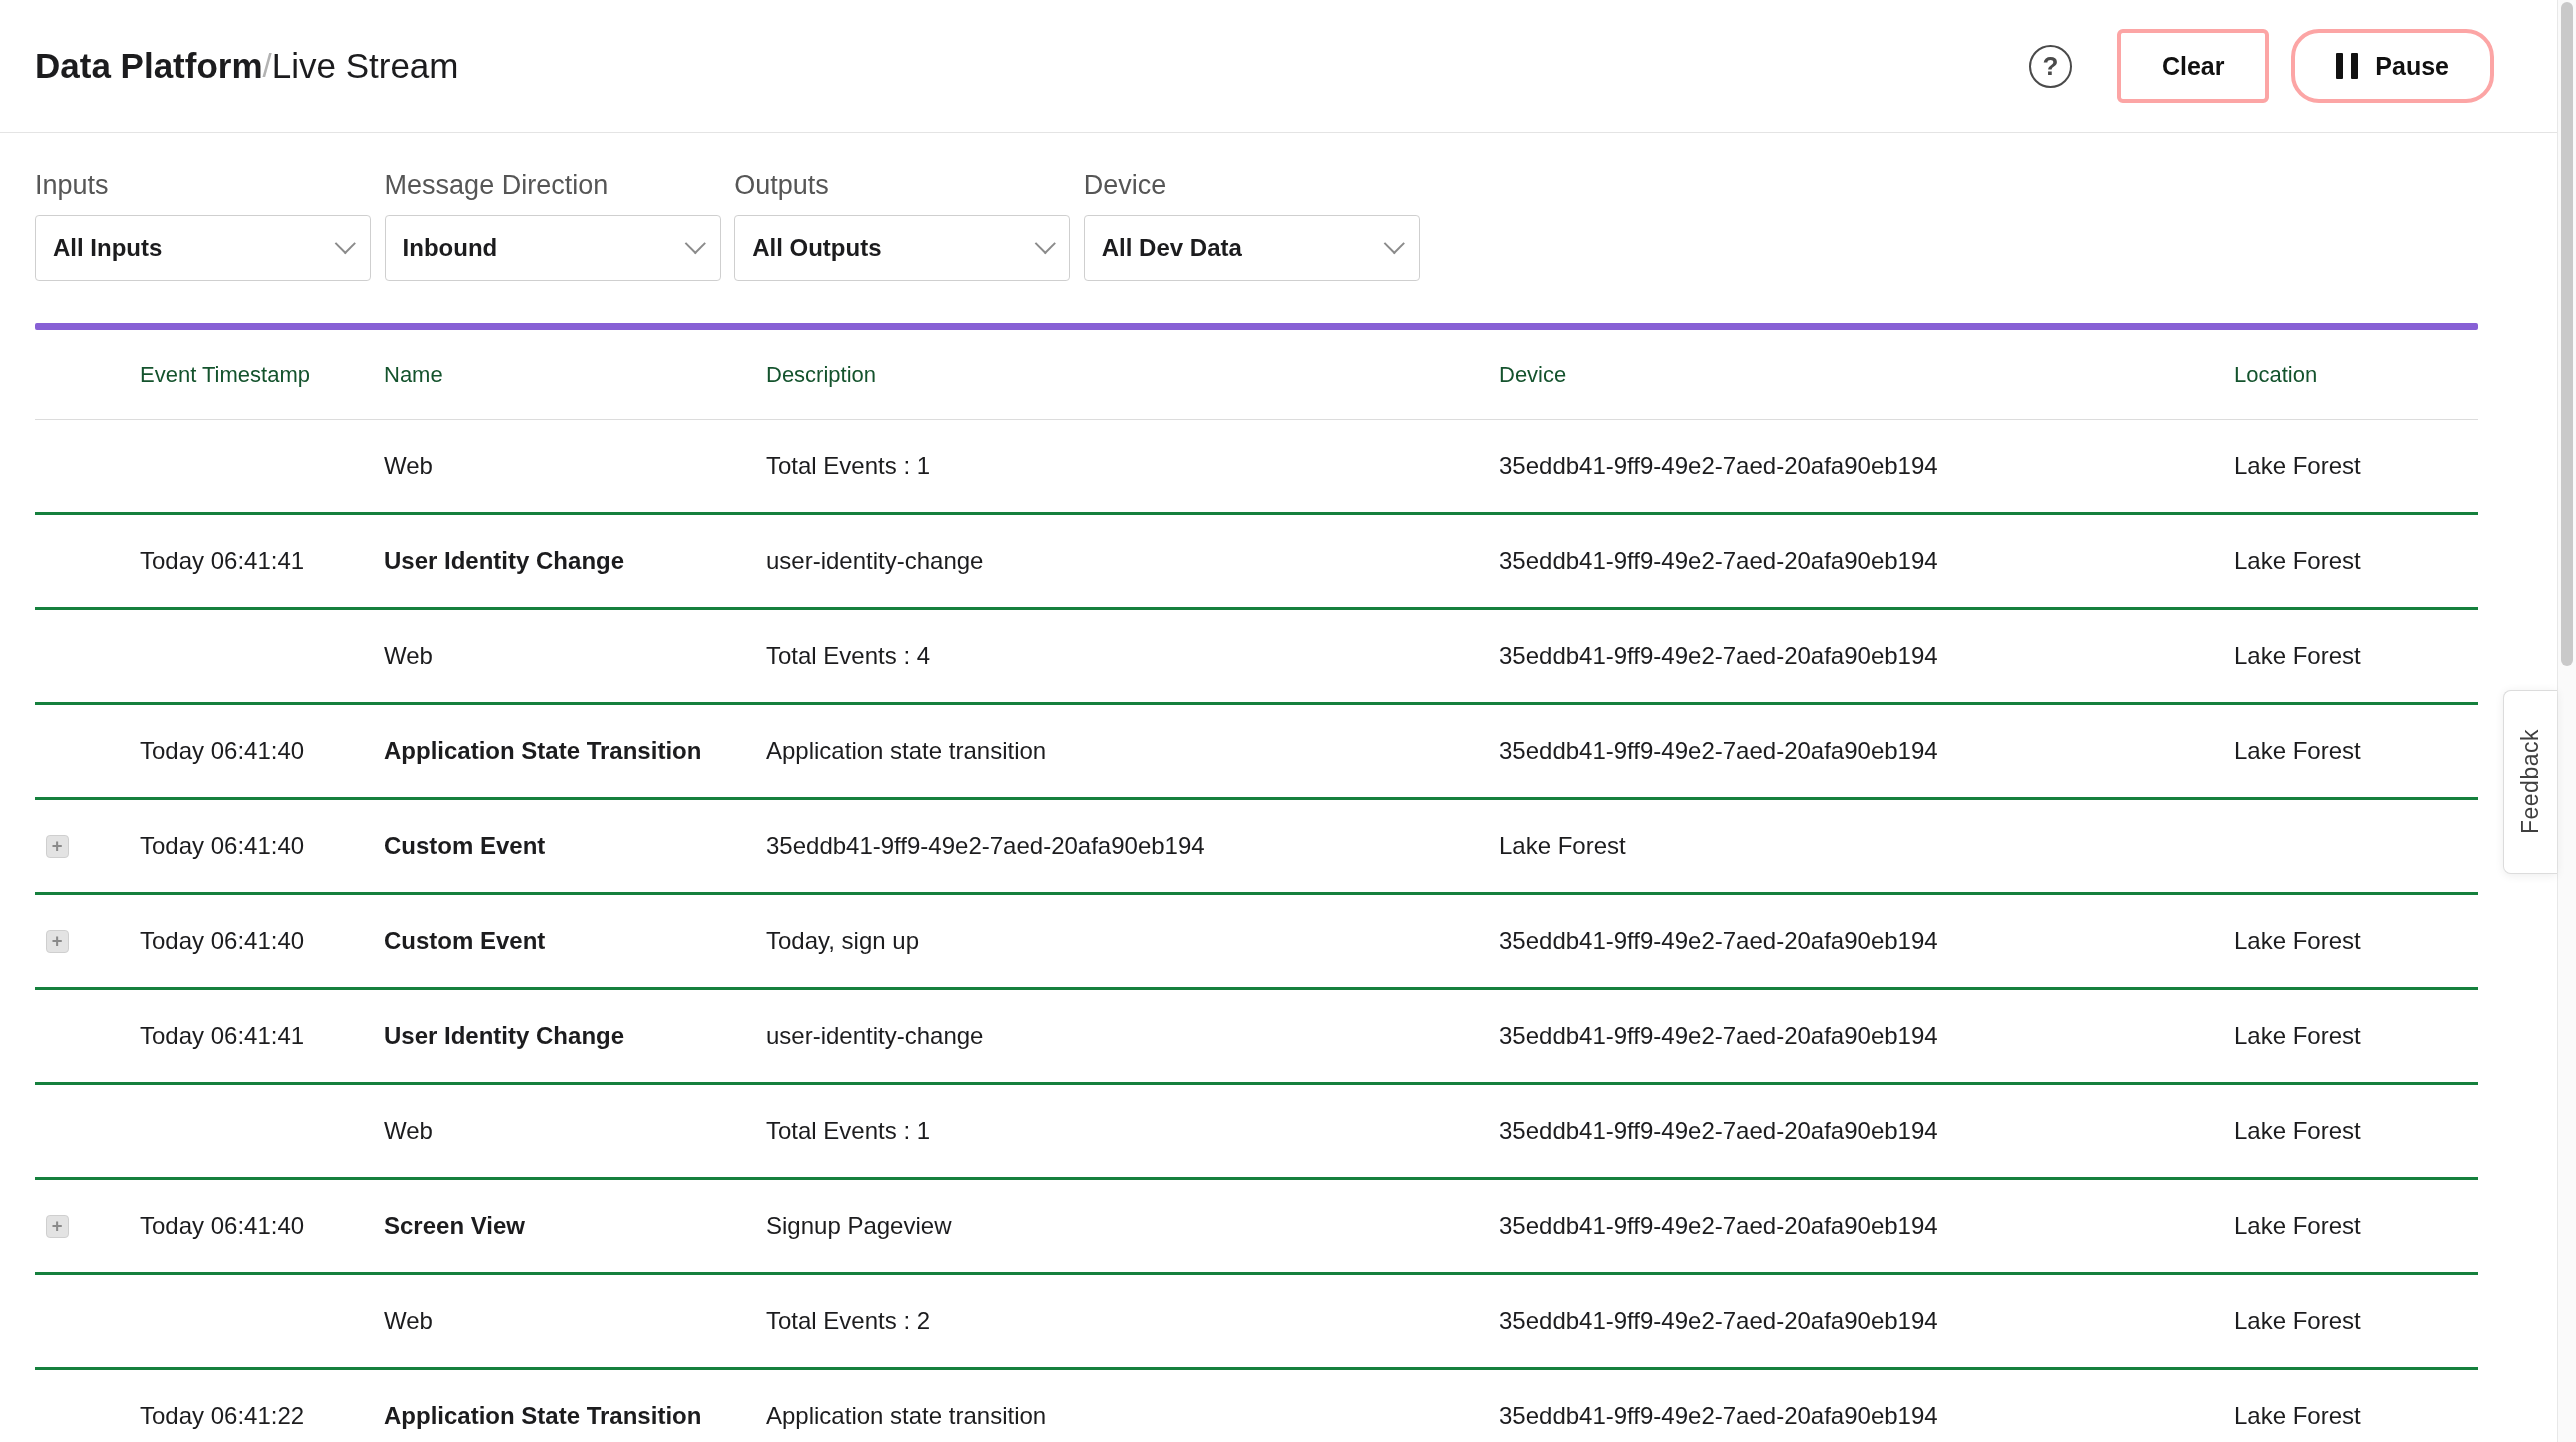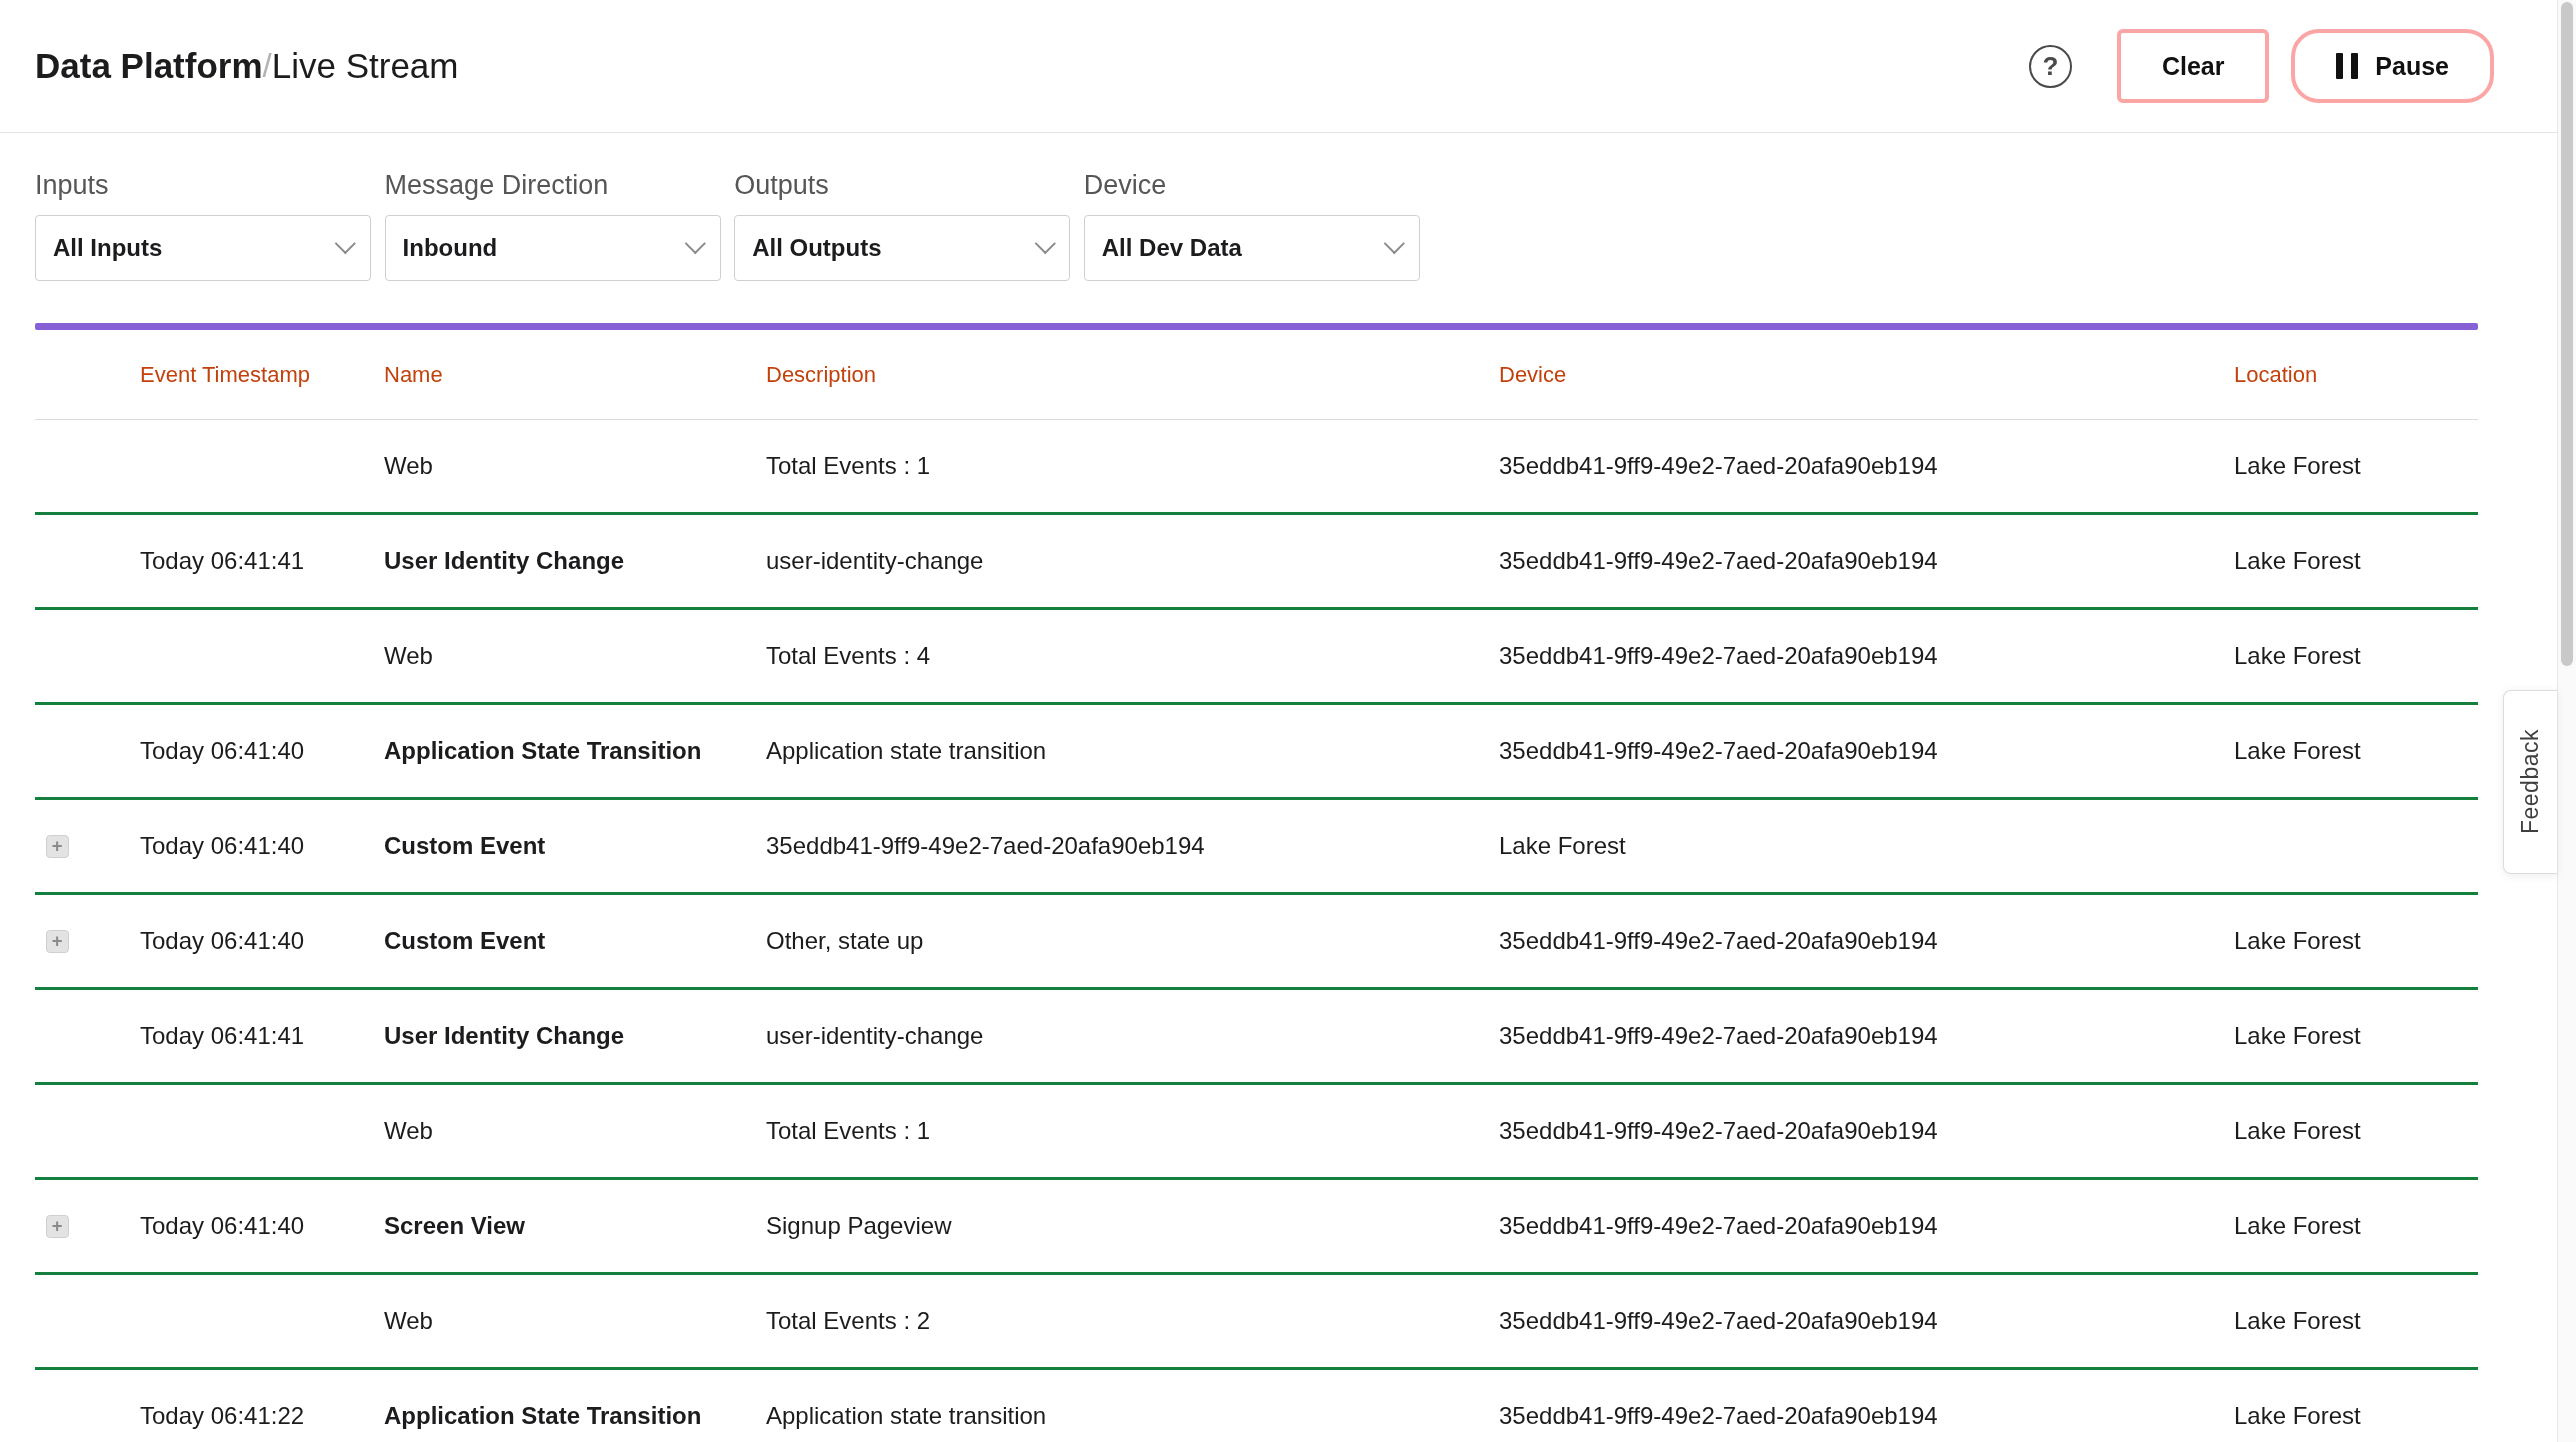--- a/index.html
+++ b/index.html
@@ -36,21 +36,21 @@
   .chev { width:14.6px; height:14.6px; border-right:2.9px solid #8b8b8b; border-bottom:2.9px solid #8b8b8b;
     transform:rotate(45deg); margin-top:-7.8px; flex:0 0 auto; }
 
   
   .accent-bar { height:7.8px; margin:42px 98px 0 35px; border-radius:1.9px; background:#8760d5; }
 
   
   .table { padding:0 98px 0 35px; }
   .thead, .trow { display:grid; grid-template-columns:105px 244px 382px 733px 735px 1fr;
     align-items:center; }
-  .thead { height:90px; border-bottom:1px solid #dcdcdc; color:#c2410c; font-size:22px; }
+  .thead { height:90px; border-bottom:1px solid #dcdcdc; color:#14532d; font-size:22px; }
   .trow { height:95px; border-bottom:3px solid #15803d; font-size:24px; cursor:pointer; }
   .cell { overflow:hidden; white-space:nowrap; text-overflow:ellipsis; padding-right:19.4px; }
   .cell-name.bold { font-weight:700; }
   .expand { width:23px; height:23px; margin-left:10.7px; background:#e3e3e3; border:1px solid #cfcfcf;
     border-radius:3.9px; color:#8a8a8a; font-size:18.4px; font-weight:700; line-height:1;
     display:flex; align-items:center; justify-content:center; cursor:pointer; }
 
   
   .feedback { position:absolute; right:19.4px; top:690px; width:54px; height:184px; background:#fff;
     border:1px solid #dcdcdc; border-right:none; border-radius:7.8px 0 0 7.8px;
@@ -180,21 +180,21 @@
     <div class="cell cell-name bold">Custom Event</div>
     <div class="cell cell-device">35eddb41-9ff9-49e2-7aed-20afa90eb194</div>
     <div class="cell cell-location">Lake Forest</div>
   </div>
         <div class="trow">
     <div class="cell">
       <span class="expand">+</span>
     </div>
     <div class="cell cell-timestamp">Today 06:41:40</div>
     <div class="cell cell-name bold">Custom Event</div>
-    <div class="cell cell-description">Other, state up</div>
+    <div class="cell cell-description">Today, sign up</div>
     <div class="cell cell-device">35eddb41-9ff9-49e2-7aed-20afa90eb194</div>
     <div class="cell cell-location">Lake Forest</div>
   </div>
         <div class="trow">
     <div class="cell">
       <span class="expand" style="visibility: hidden;"></span>
     </div>
     <div class="cell cell-timestamp">Today 06:41:41</div>
     <div class="cell cell-name bold">User Identity Change</div>
     <div class="cell cell-description">user-identity-change</div>

